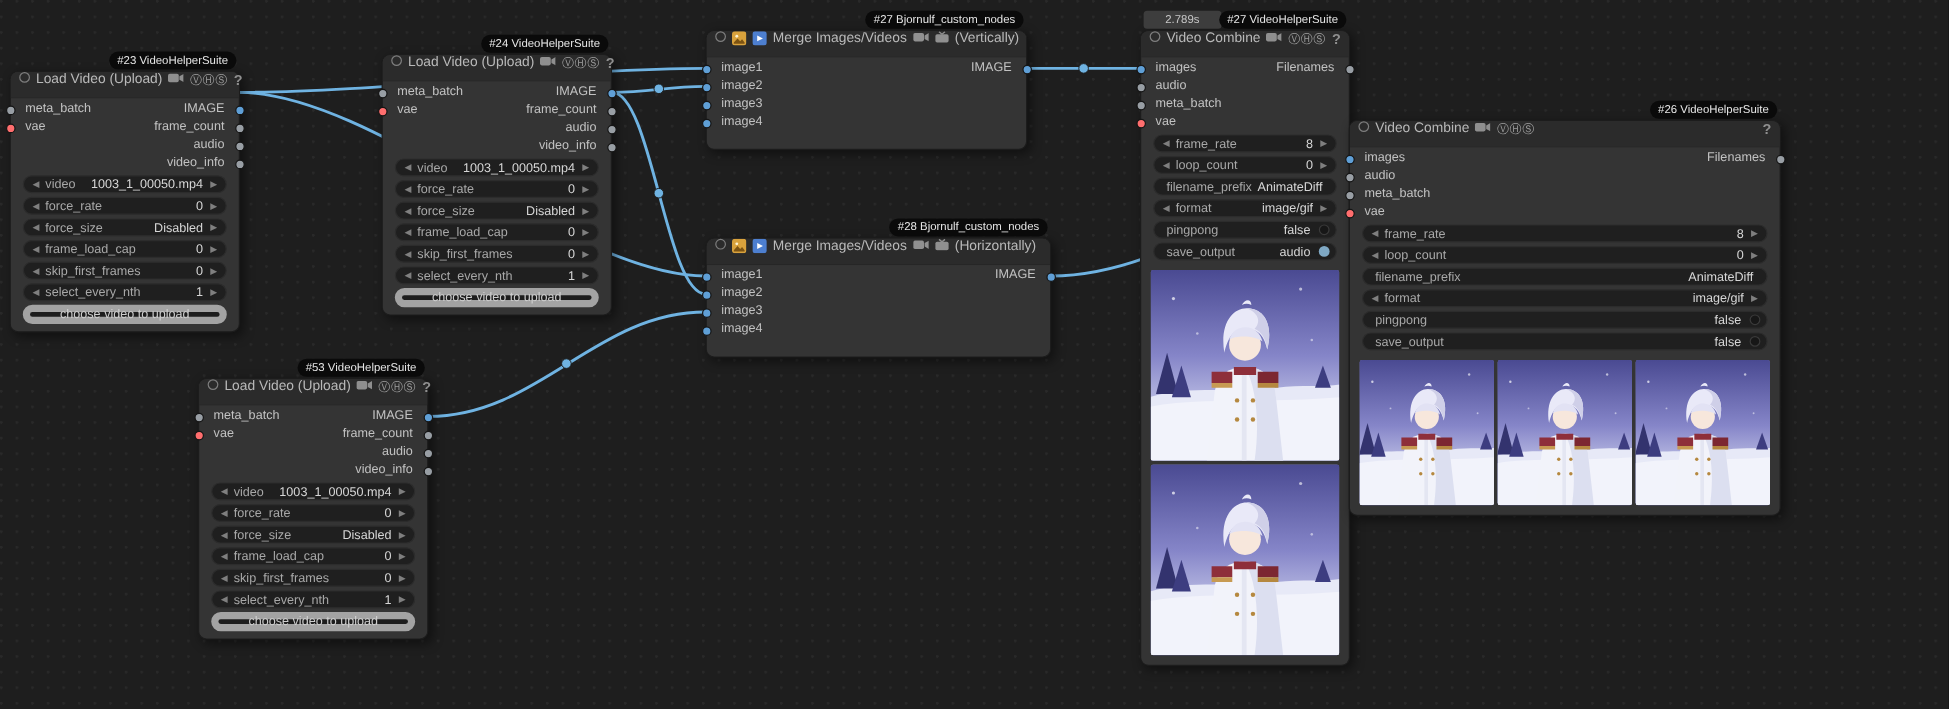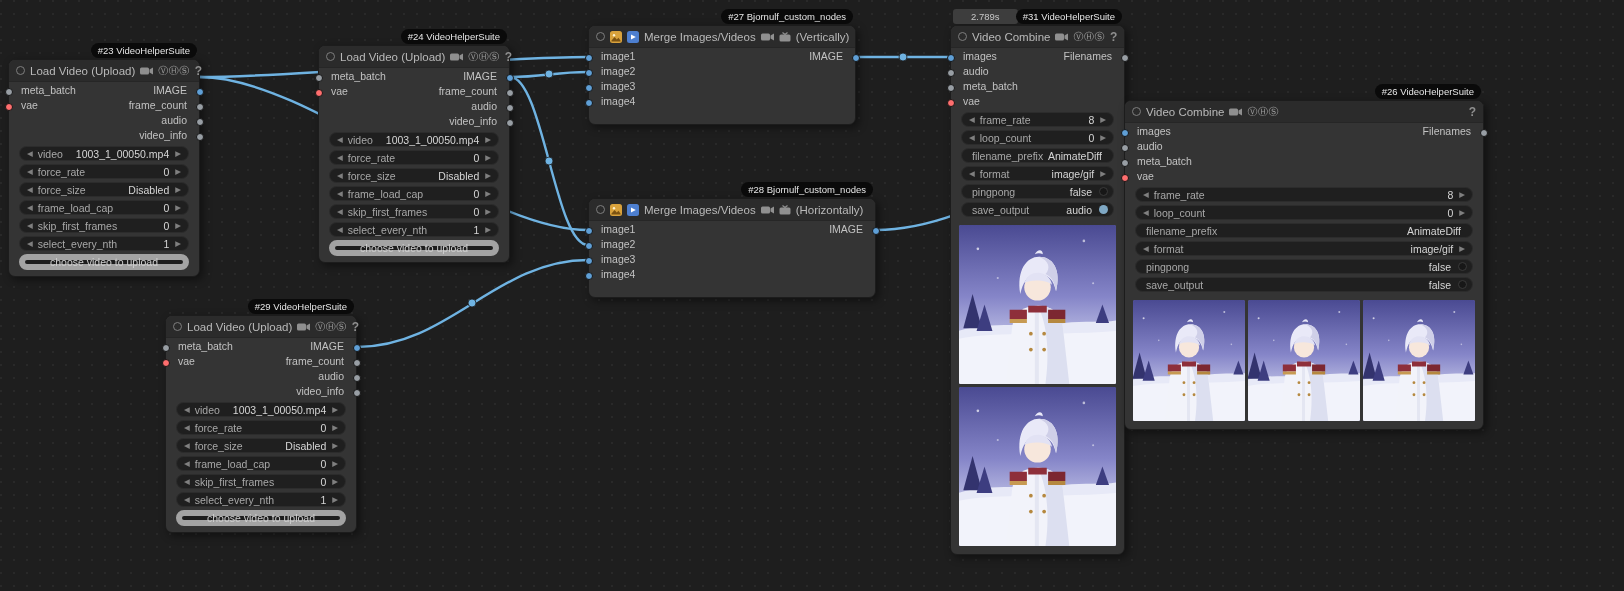--- a/index.html
+++ b/index.html
@@ -12,21 +12,21 @@
   html,body{margin:0;padding:0;background:#111}
   .canvas{position:relative;width:1624px;height:591px;overflow:hidden;
     background-color:var(--canvas-bg);
     background-image:radial-gradient(circle at 1px 1px, var(--grid-dot) 1px, transparent 1.4px);
     background-size:13px 13px;
     font-family:"Liberation Sans","DejaVu Sans",sans-serif;}
   .links{position:absolute;left:0;top:0;z-index:0}
   .node{position:absolute;z-index:1;display:flex;flex-direction:column;
     background:var(--node-bg);border:1px solid #1c1c1c;border-radius:7px;
     box-shadow:3px 3px 9px rgba(0,0,0,.45)}
-  .nheader{flex:0 0 22px;display:flex;align-items:center;gap:5px;padding:0 7px;
+  .nheader{flex:0 0 22px;display:flex;align-items:flex-start;gap:5px;padding:0 7px;
     background:var(--node-header);border-radius:6px 6px 0 0;border-bottom:1px solid #262626}
   .cdot{width:9px;height:9px;border-radius:50%;border:1.5px solid #7e7e7e;background:#2b2b2b;flex:0 0 auto}
   .ntitle{font-size:11.5px;color:var(--title-text);white-space:nowrap}
   .vhs{font-size:10px;color:#9d9d9d;letter-spacing:.5px;white-space:nowrap}
   .help{margin-left:auto;color:#8f8f8f;font-size:12px;font-weight:bold}
   .badge{position:absolute;top:-17px;right:2px;background:var(--badge-bg);color:var(--badge-text);
     font-size:9.5px;padding:2px 7px;border-radius:8px;white-space:nowrap}
   .badge-time{position:absolute;top:-17px;left:2px;background:#3d3d3d;color:#c7c7c7;
     font-size:9.5px;padding:2px 18px;border-radius:3px;white-space:nowrap}
   .slotgrid{flex:0 0 auto;padding:2px 0 0}
@@ -270,21 +270,21 @@
         <span class="arr">◀</span>
         <span class="wl">select_every_nth</span>
         <span class="wv">1</span>
         <span class="arr">▶</span>
       </div>
       <div class="wbutton">choose video to upload</div>
     </div>
   </div>
 
   <div class="node" style="left:165px;top:315px;width:192px;height:218px">
-    <div class="badge">#29 VideoHelperSuite</div>
+    <div class="badge">#53 VideoHelperSuite</div>
     <div class="nheader">
       <span class="cdot"></span>
       <span class="ntitle">Load Video (Upload)</span>
       <svg class="mi" width="13" height="10" viewBox="0 0 13 10">
           <rect x="0" y="1.5" width="9" height="7" rx="1.5" fill="#8f8f8f"></rect>
           <path d="M9.5 3.6 L13 1.6 V8.4 L9.5 6.4 Z" fill="#8f8f8f"></path>
         </svg>
       <span class="vhs">ⓋⒽⓈ</span>
       <span class="help">?</span>
     </div>
@@ -438,21 +438,21 @@
       </div>
       <div class="srow">
         <span class="dot in c-image"></span>
         <span class="slin">image4</span>
       </div>
     </div>
   </div>
 
   <div class="node" style="left:950px;top:25px;width:175px;height:530px">
     <div class="badge-time">2.789s</div>
-    <div class="badge">#31 VideoHelperSuite</div>
+    <div class="badge">#27 VideoHelperSuite</div>
     <div class="nheader">
       <span class="cdot"></span>
       <span class="ntitle">Video Combine</span>
       <svg class="mi" width="13" height="10" viewBox="0 0 13 10">
           <rect x="0" y="1.5" width="9" height="7" rx="1.5" fill="#8f8f8f"></rect>
           <path d="M9.5 3.6 L13 1.6 V8.4 L9.5 6.4 Z" fill="#8f8f8f"></path>
         </svg>
       <span class="vhs">ⓋⒽⓈ</span>
       <span class="help">?</span>
     </div>

